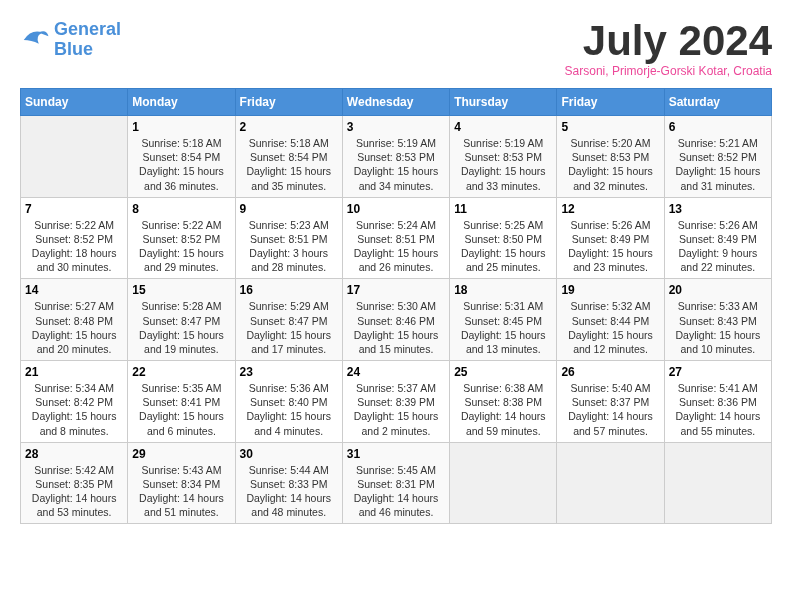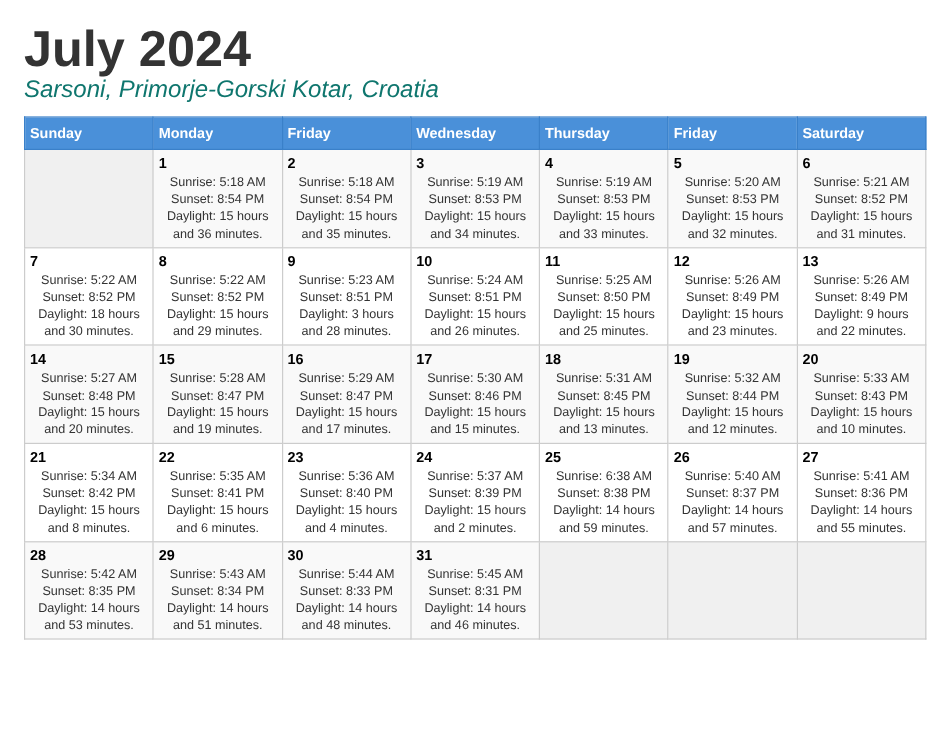--- a/index.html
+++ b/index.html
@@ -28,32 +28,32 @@
       line-height: 1.1;
     }
     .logo-text span {
       color: #4a90d9;
     }
     .logo-bird {
       width: 30px;
       height: 30px;
     }
     .title-area {
+      text-align: right;
     }
     .month-title {
       font-size: 42px;
       font-weight: bold;
       color: #333;
       line-height: 1;
     }
     .location-title {
-      font-size: 20px;
-      color: #0f766e;
+      font-size: 12px;
+      color: #ec4899;
       margin-top: 2px;
-      font-style: italic;
     }
     table {
       width: 100%;
       border-collapse: collapse;
       font-size: 11px;
     }
     thead th {
       background-color: #4a90d9;
       color: #fff;
       padding: 6px 4px;
@@ -85,20 +85,30 @@
       text-align: center;
     }
     .empty-cell {
       background: #f0f0f0 !important;
     }
   </style>
 </head>
 <body>
 
 <div class="header-area">
+  <div class="logo">
+    <svg class="logo-bird" viewBox="0 0 40 40">
+      <path d="M5 20 Q15 5 30 10 Q20 15 25 25 Q15 20 5 20Z" fill="#4a90d9"></path>
+      <path d="M25 10 Q35 5 38 15 Q30 12 25 10Z" fill="#4a90d9"></path>
+    </svg>
+    <div class="logo-text">
+      <div><span>General</span></div>
+      <div><span style="color:#4a90d9">Blue</span></div>
+    </div>
+  </div>
   <div class="title-area">
     <div class="month-title">July 2024</div>
     <div class="location-title">Sarsoni, Primorje-Gorski Kotar, Croatia</div>
   </div>
 </div>
 
 <table>
   <thead>
     <tr>
     <th>Sunday</th>

